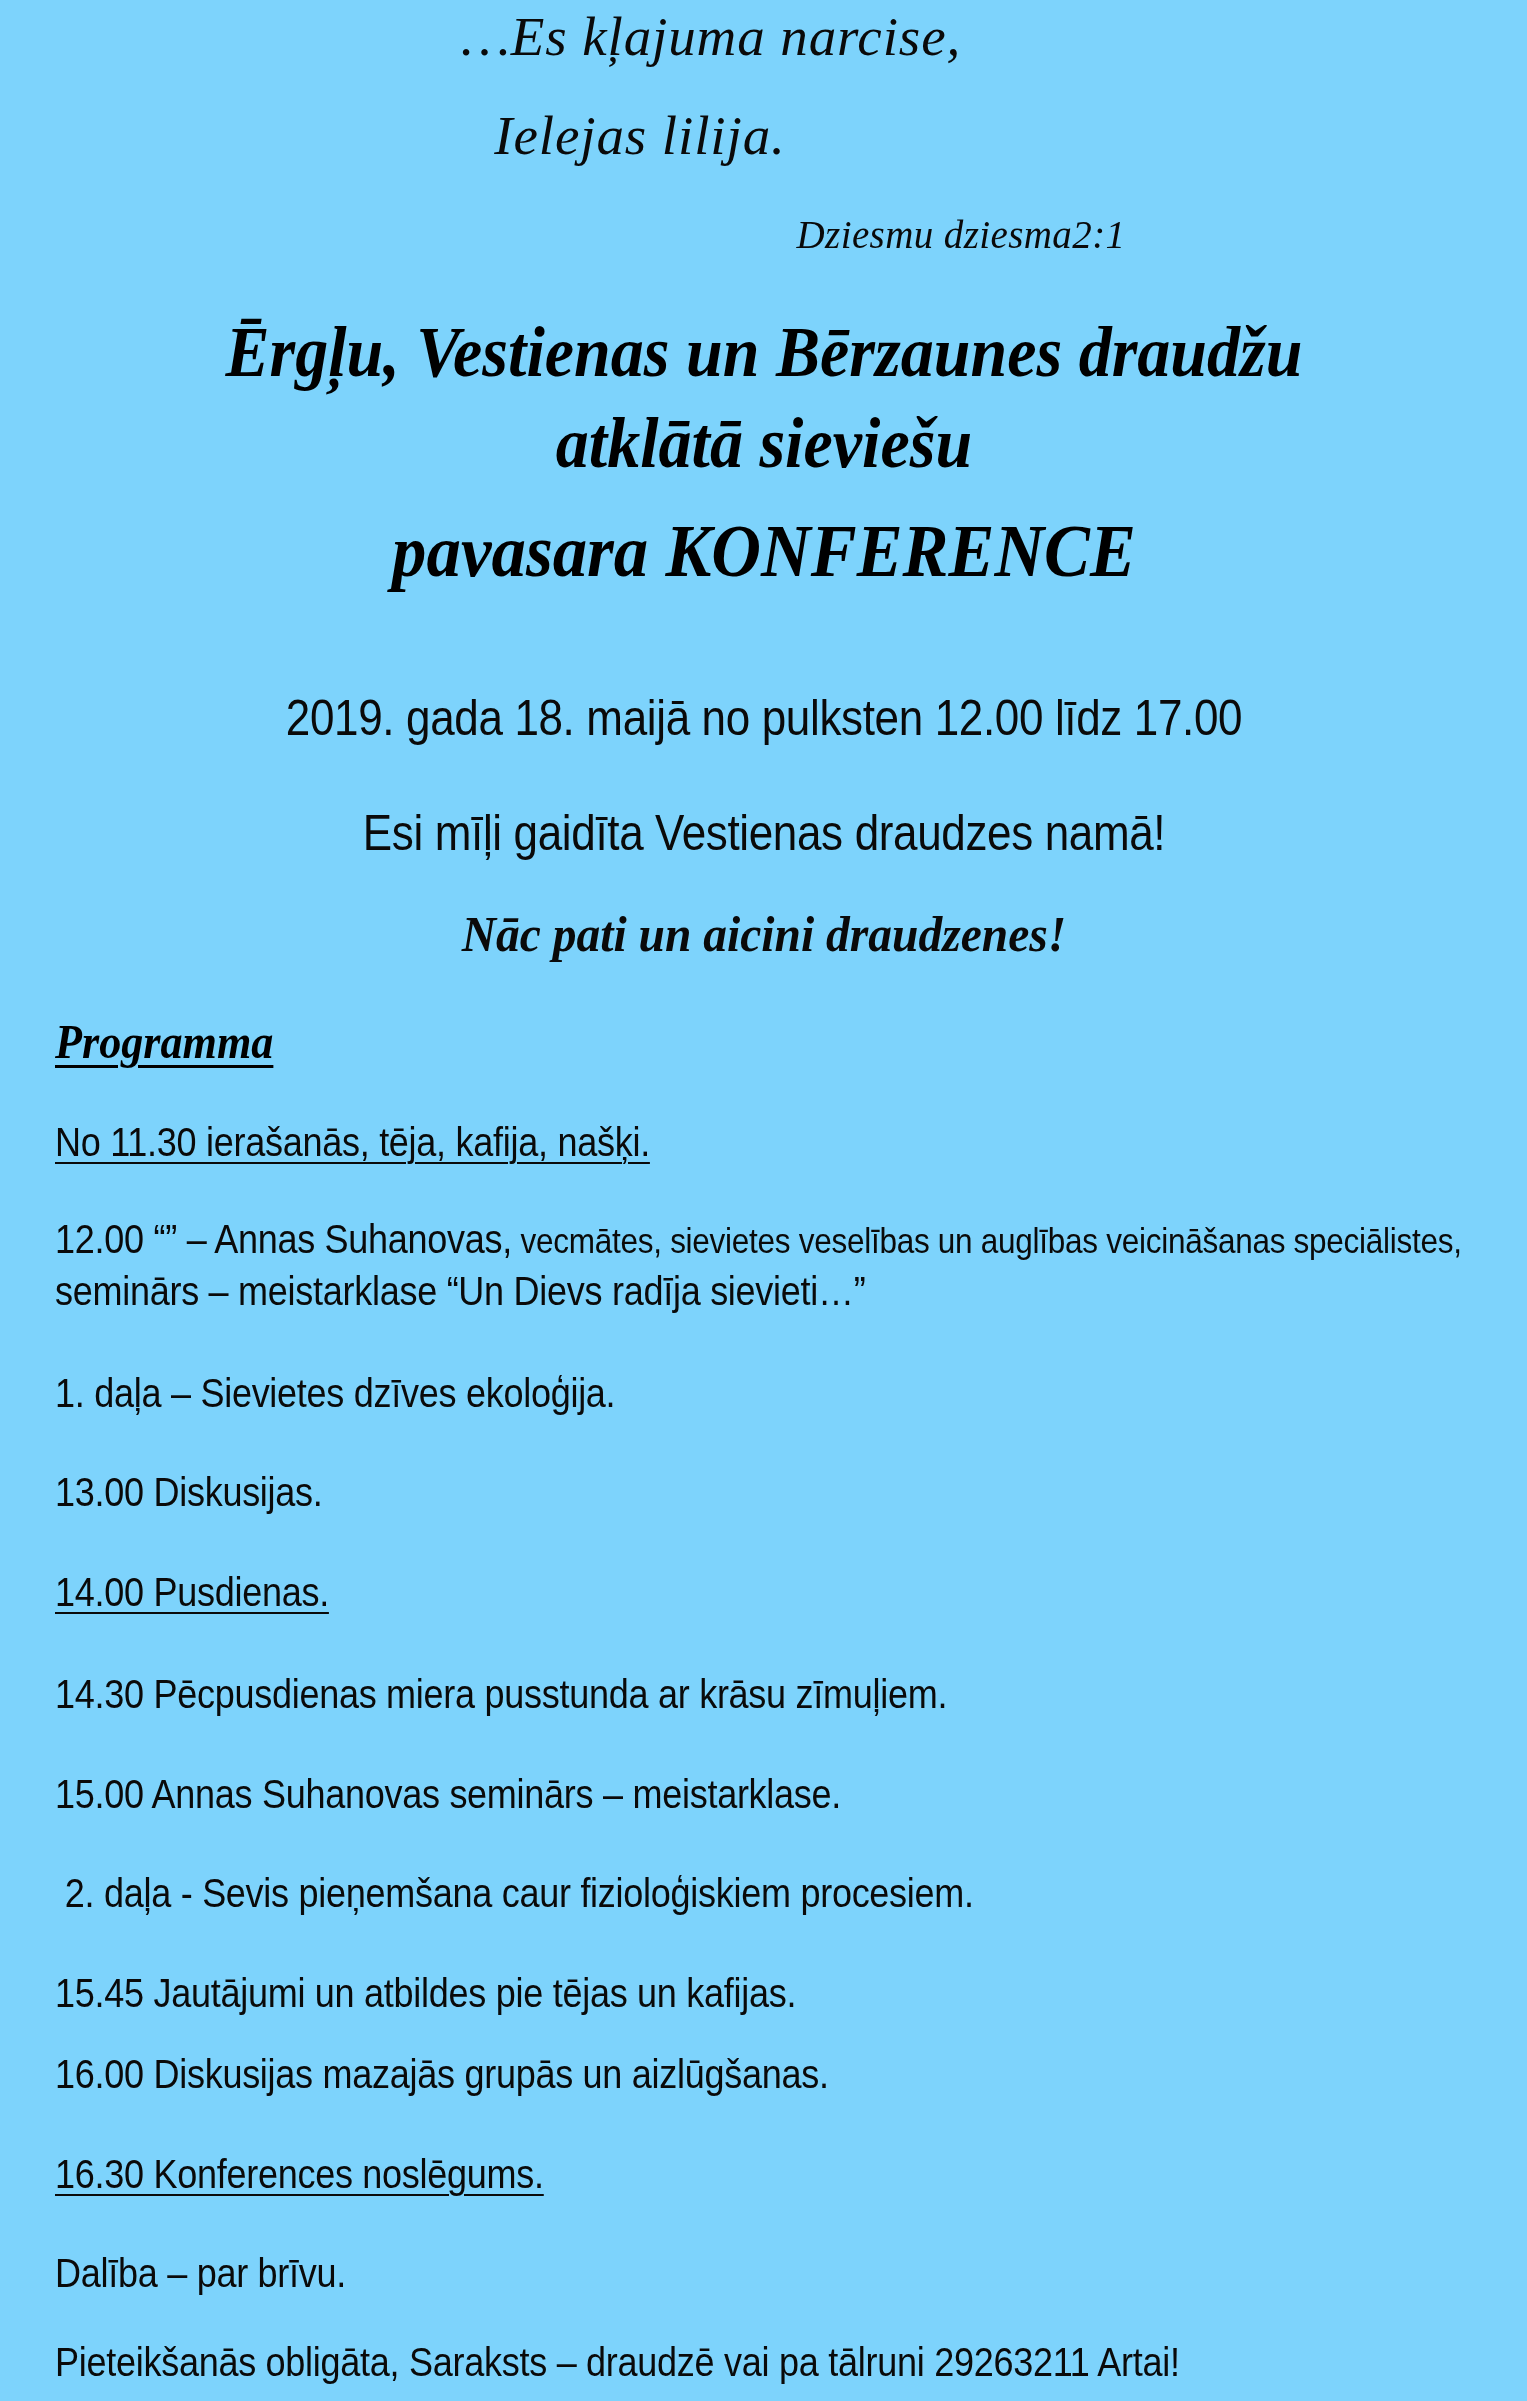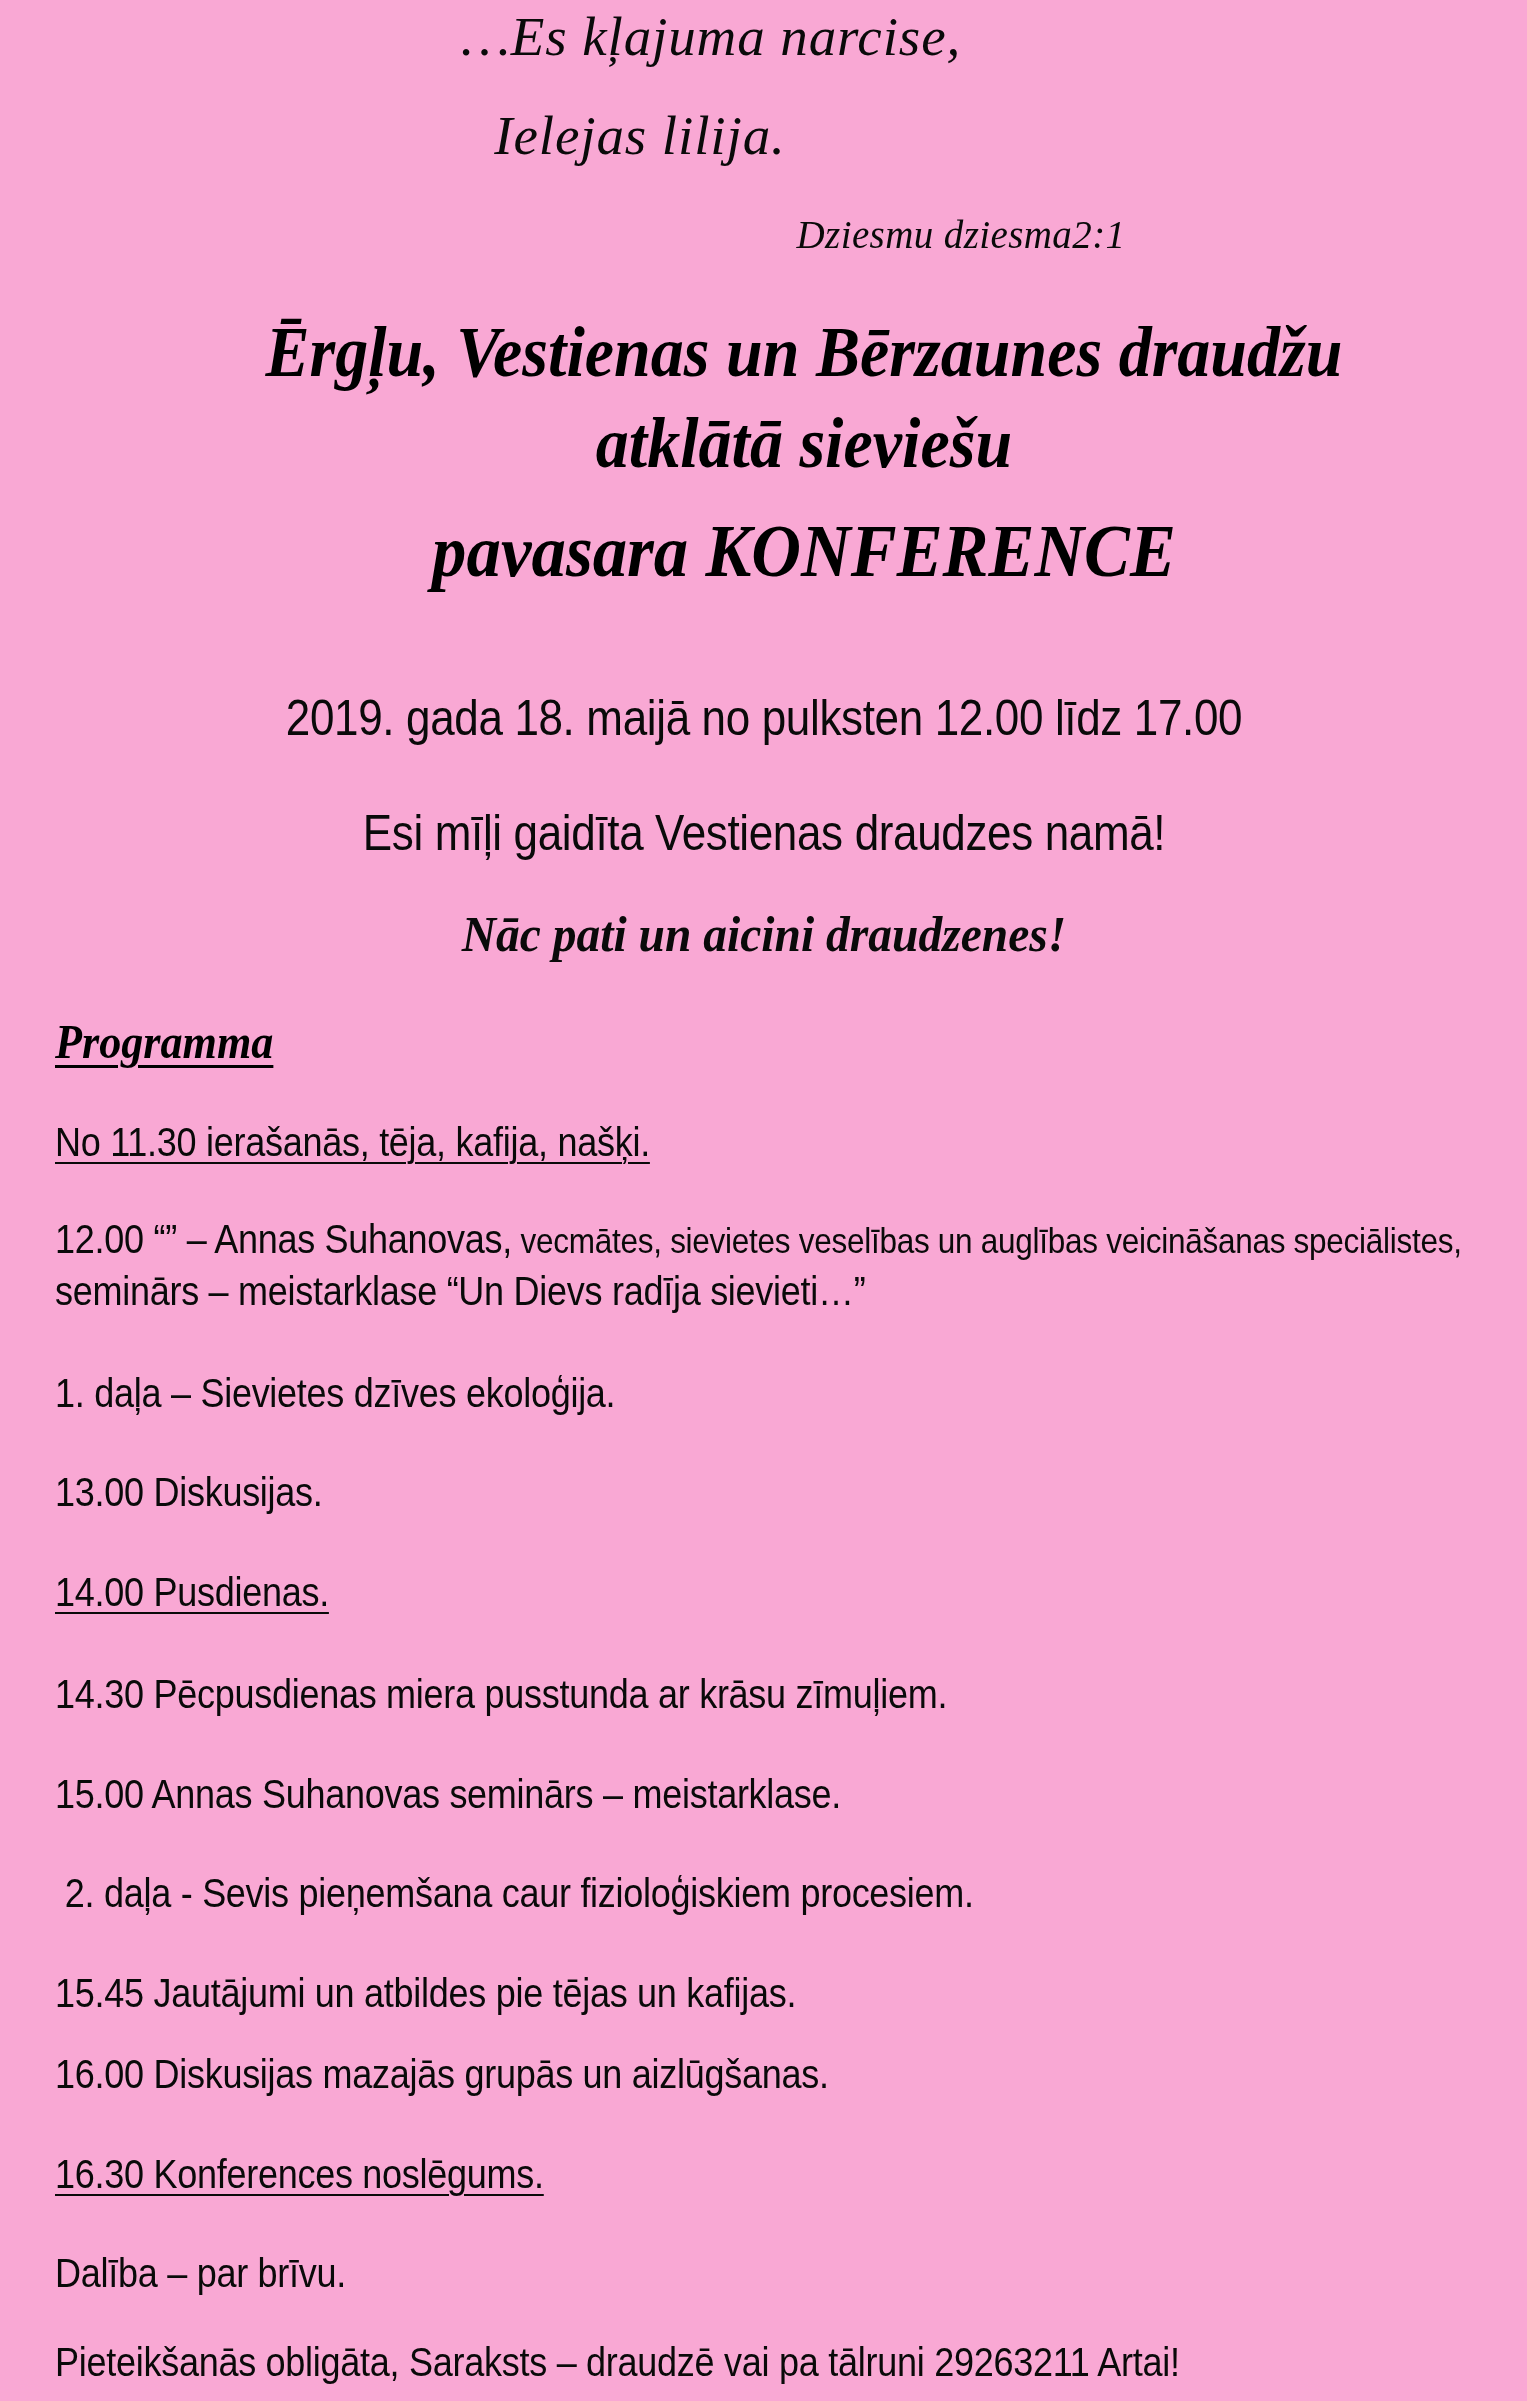--- a/index.html
+++ b/index.html
@@ -14,21 +14,21 @@
     overflow: hidden;
     color: #000000;
     font-family: "Liberation Sans", sans-serif;
     -webkit-font-smoothing: antialiased;
   }
 
   .page {
     position: relative;
     width: 1528px;
     height: 2401px;
-    background: #f9a8d4;
+    background: #7dd3fc;
   }
 
   
   .epigraph {
     font-family: "Liberation Serif", "DejaVu Serif", serif;
     font-style: italic;
     font-weight: 400;
     color: #0a0a0a;
   }
   .epi-line-1 {
@@ -58,21 +58,20 @@
     letter-spacing: 0.4px;
     transform: translateX(197px);
   }
 
   
   .title-block {
     position: absolute;
     left: 0;
     top: 308px;
     width: 1368px;
-    margin-left: 40px;
   }
   .title-line {
     display: block;
     width: 1528px;
     text-align: center;
     font-family: "Liberation Serif", "DejaVu Serif", serif;
     font-style: italic;
     font-weight: 700;
     color: #000;
     font-size: 73px;

